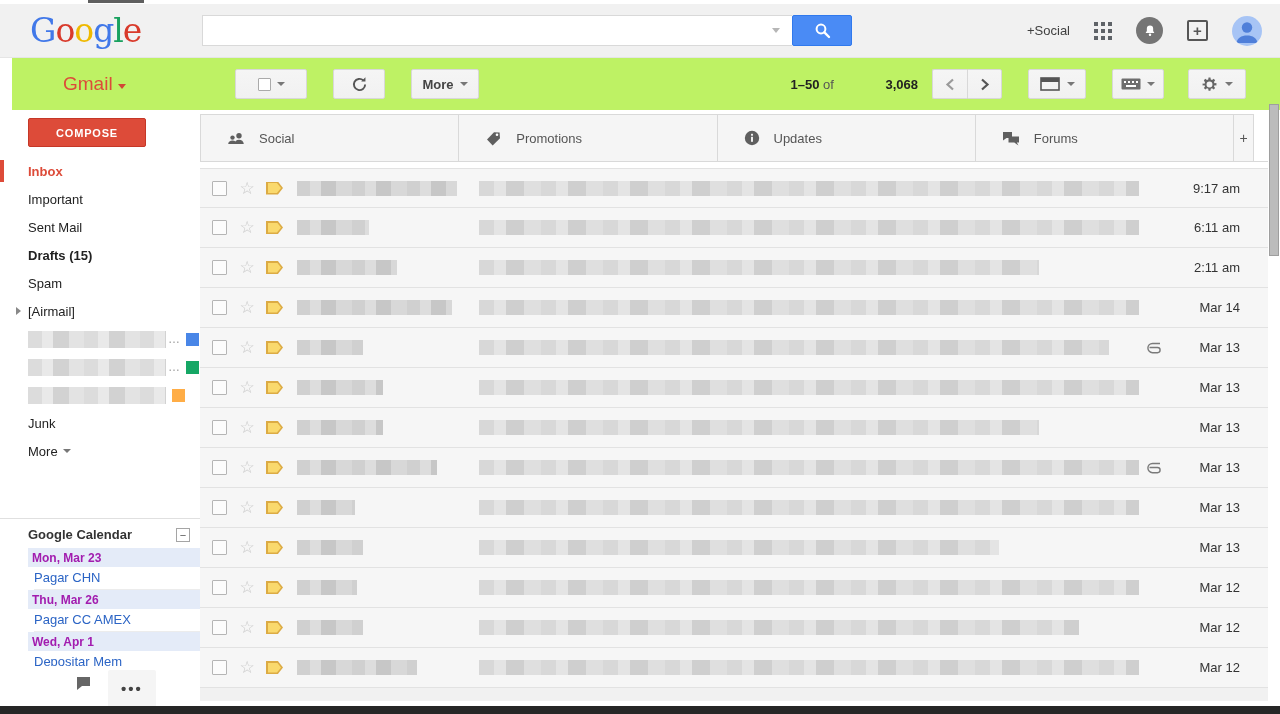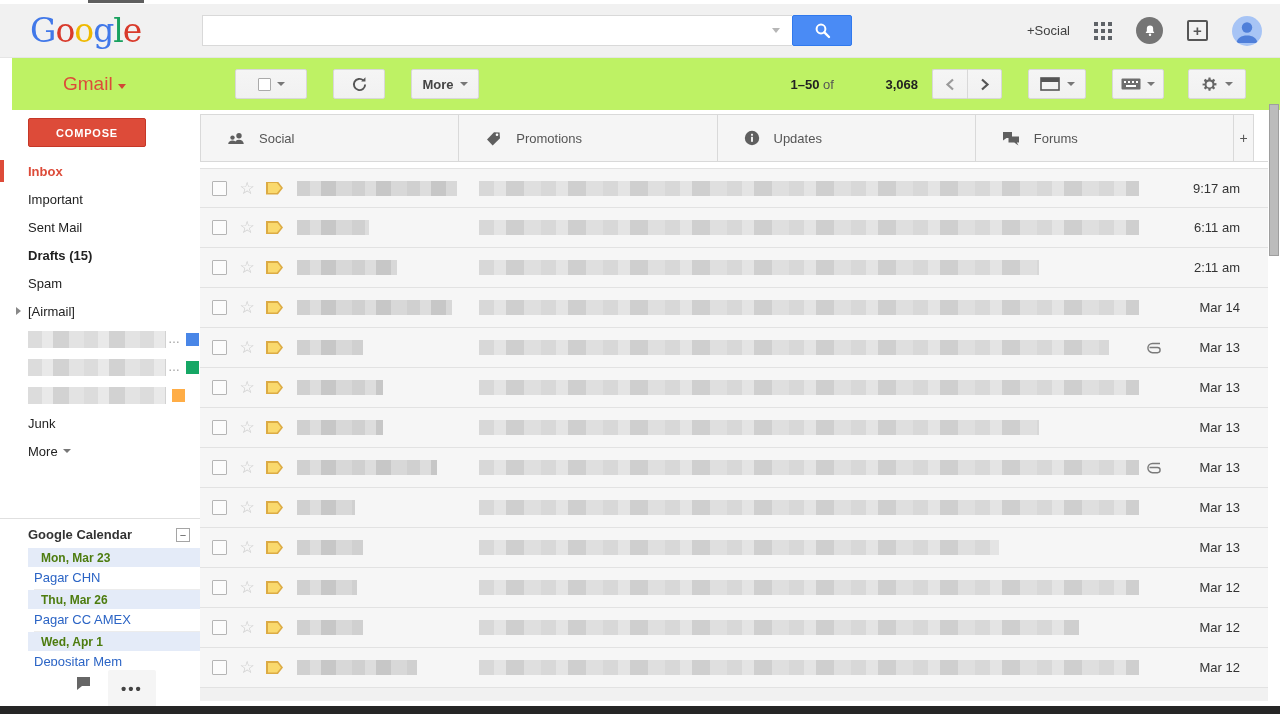--- a/index.html
+++ b/index.html
@@ -88,21 +88,21 @@
   .label-square { display:none; width:13px; height:13px; margin-left:6px; flex:none; }
 
   .calendar { position:absolute; top:408px; left:0; right:0; height:150px; overflow:hidden; }
   .calendar-head { display:flex; align-items:center; padding:8px 10px 6px 28px;
                    border-top:1px solid #e0e0e0; }
   .calendar-title { font-size:13px; font-weight:bold; color:#333; }
   .collapse-btn { margin-left:auto; width:14px; height:14px; border:1px solid #a5a5a5;
                   background:#fff; font-size:11px; line-height:12px; text-align:center;
                   color:#555; cursor:pointer; }
   .cal-entry .cal-date { margin-left:28px; background:#e4ebf8; font-size:12px; font-weight:bold;
-                         color:#4d7c0f; padding:3px 4px 2px 13px; }
+                         color:#a21caf; padding:3px 4px 2px 4px; }
   .cal-entry .cal-event { margin-left:34px; font-size:13px; color:#2b64c5; padding:3px 0 4px 0;
                           border-bottom:1px solid #ececec; cursor:pointer; }
   .sidebar-footer { position:absolute; bottom:0; left:0; right:0; height:40px; background:#fff;
                     display:flex; align-items:flex-end; padding-left:76px; }
   .chat-icon-btn { margin-bottom:12px; cursor:pointer; }
   .more-options-btn { margin-left:16px; width:48px; height:36px; background:#f5f5f5;
                       border-radius:2px 2px 0 0; display:flex; align-items:center;
                       justify-content:center; font-size:15px; letter-spacing:2px; font-weight:bold;
                       color:#444; cursor:pointer; }
 

